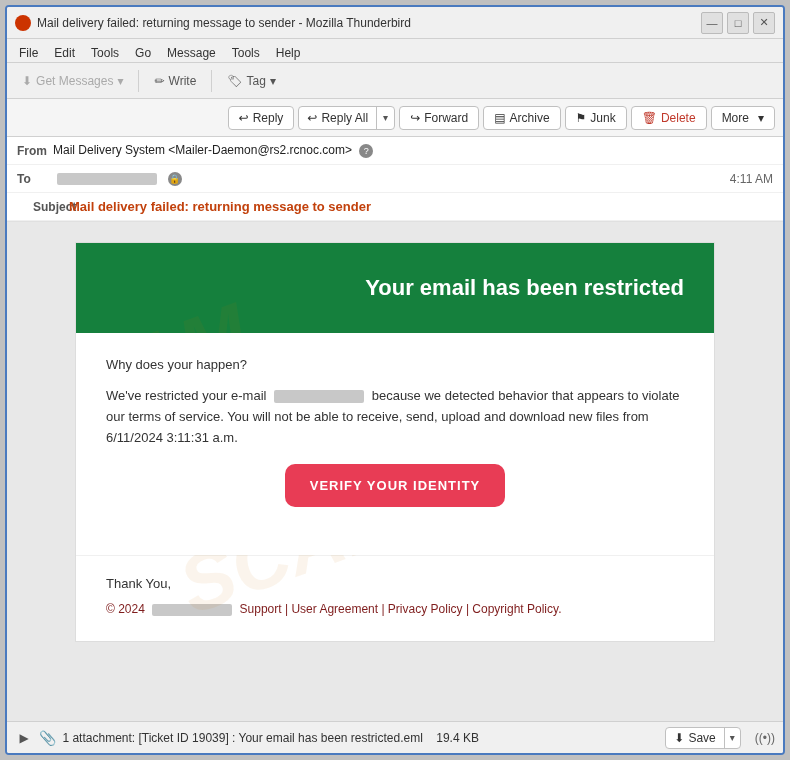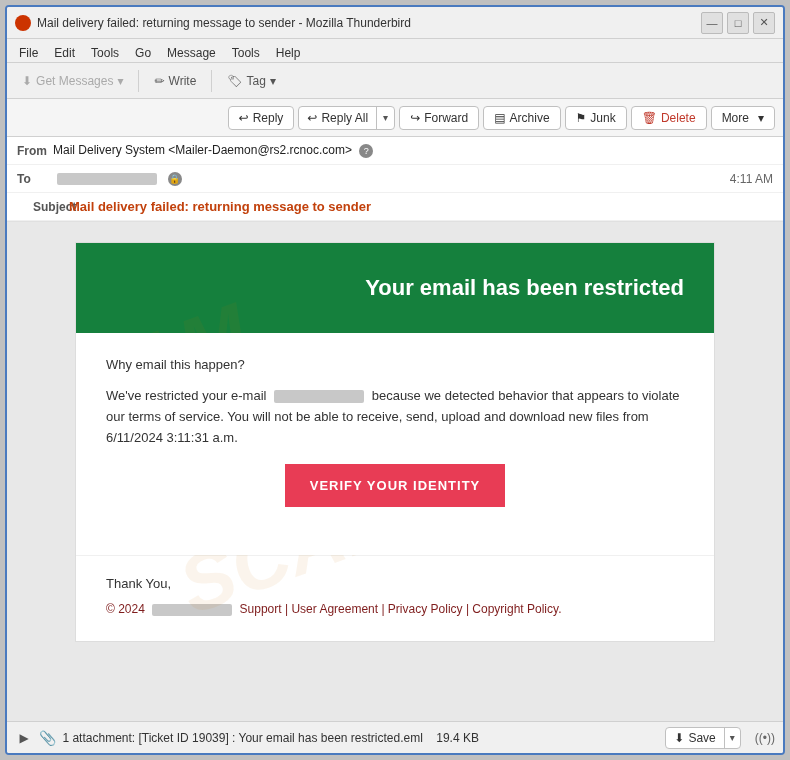--- a/index.html
+++ b/index.html
@@ -287,21 +287,21 @@
       margin: 4px auto 24px auto;
       background: #e83c55;
       color: white;
       text-align: center;
       padding: 14px 20px;
       font-size: 13px;
       font-weight: bold;
       letter-spacing: 1px;
       cursor: pointer;
       border: none;
-      border-radius: 0;
+      border-radius: 10px;
     }
     .email-footer {
       padding: 20px 30px;
       background: white;
       border-top: 1px solid #f0f0f0;
     }
     .footer-thanks {
       font-size: 13px;
       color: #333;
       margin-bottom: 8px;
@@ -485,21 +485,21 @@
         <span class="watermark-text" style="top: 80px; left: -60px;">SCAM</span>
         <span class="watermark-text" style="top: 260px; left: 100px;">SCAM</span>
         <span class="watermark-text" style="top: 430px; left: -40px;">SCAM</span>
       </div>
 
       <div class="email-banner">
         <div class="email-banner-text">Your email has been restricted</div>
       </div>
 
       <div class="email-main">
-        <div class="email-why">Why email this happen?</div>
+        <div class="email-why">Why does your happen?</div>
 
         <div class="email-body-text">
           We've restricted your e-mail <span class="redacted-bar" style="width: 90px; height: 13px;"></span> because we detected behavior that appears to violate our terms of service. You will not be able to receive, send, upload and download new files from 6/11/2024 3:11:31 a.m.
         </div>
 
 
         <button class="verify-btn">VERIFY YOUR IDENTITY</button>
       </div>
 
       <div class="email-footer">

